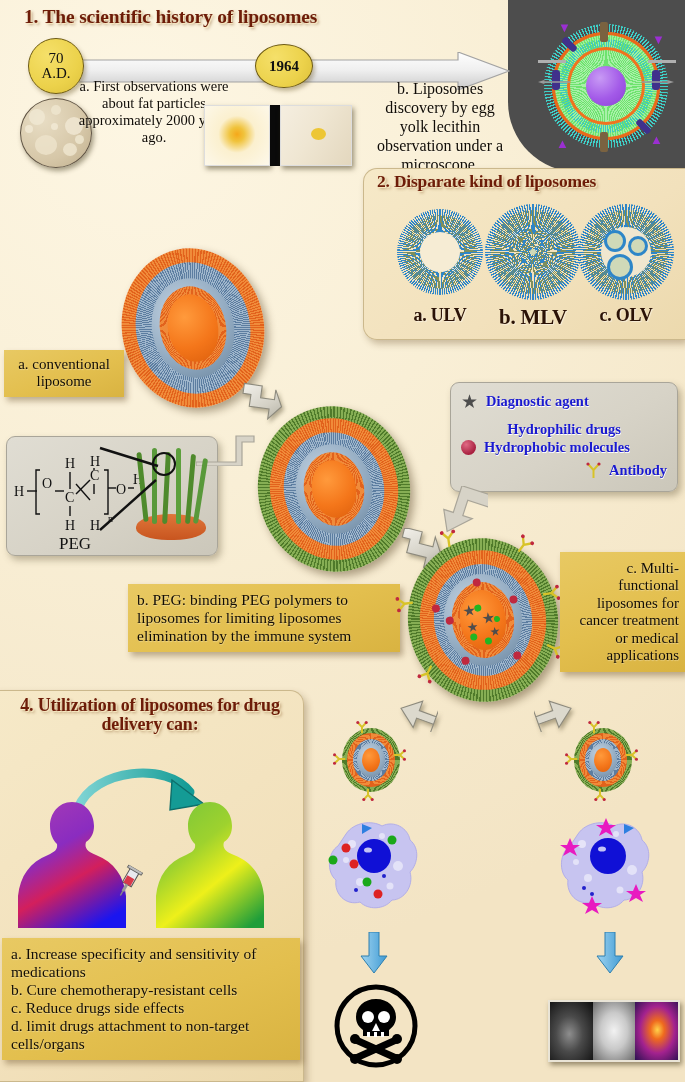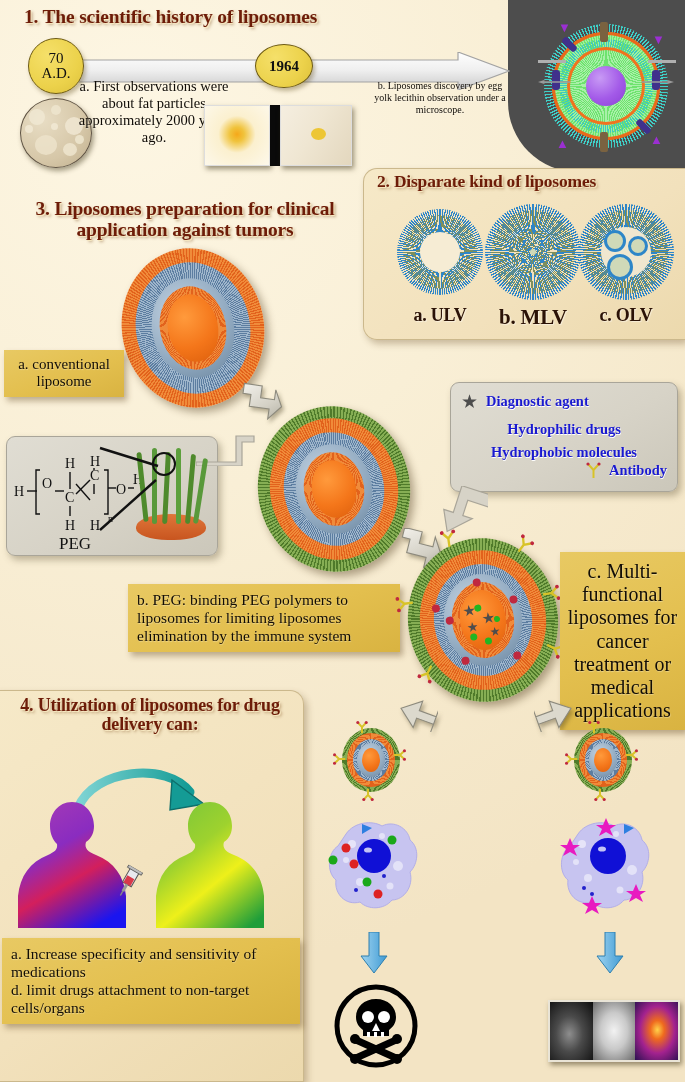--- a/index.html
+++ b/index.html
@@ -171,21 +171,21 @@
   <div class="abs bodytxt" style="left:74px;top:78px;width:160px;font-size:14.5px;text-align:center;">a. First observations were about fat particles approximately 2000 years ago.</div>
 
   <div class="abs medimg" style="left:204px;top:105px;width:66px;height:61px;border:1.5px solid #ddd;
               background:radial-gradient(circle at 50% 48%,#f5a81a 0%,#f0c33c 16%,#fbf0cf 42%,#fdf8ea 100%);"></div>
   <div class="abs" style="left:270px;top:105px;width:10px;height:61px;background:#0a0a0a;"></div>
   <div class="abs medimg" style="left:280px;top:105px;width:72px;height:61px;border:1.5px solid #ddd;
               background:linear-gradient(120deg,#f5eee0 0%,#efe6d2 45%,#e3d7be 100%);">
     <div class="abs" style="left:30px;top:22px;width:15px;height:12px;border-radius:50%;background:#edc634;"></div>
   </div>
 
-  <div class="abs bodytxt" style="left:370px;top:80px;width:140px;font-size:10px;text-align:center;font-family:Liberation Serif, serif;">b. Liposomes discovery by egg yolk lecithin observation under a microscope.</div>
+  <div class="abs bodytxt" style="left:370px;top:80px;width:140px;font-size:16px;text-align:center;font-family:Liberation Serif, serif;">b. Liposomes discovery by egg yolk lecithin observation under a microscope.</div>
 
   <div class="abs panel" style="left:363px;top:168px;width:322px;height:172px;border-right:none;border-top-right-radius:0;border-bottom-right-radius:0;"></div>
 
   <div class="abs heading" style="left:377px;top:172px;width:300px;font-size:17.5px;">2. Disparate kind of liposomes</div>
 
   <div class="abs" style="left:397px;top:209px;width:86px;height:86px;">
     <div class="abs ring-blue-dots" style="inset:0;"></div>
     <div class="abs hatch" style="inset:6px;"></div>
     <div class="abs ring-blue-dots" style="inset:18px;"></div>
     <div class="abs" style="inset:23px;border-radius:50%;background:#f6ecd4;"></div>
@@ -208,21 +208,20 @@
     <div class="abs ring-blue-dots" style="inset:0;"></div>
     <div class="abs hatch" style="inset:6px;"></div>
     <div class="abs ring-blue-dots" style="inset:19px;"></div>
     <div class="abs" style="inset:23px;border-radius:50%;background:#f0e7cf;"></div>
     <div class="abs" style="left:26px;top:26px;width:22px;height:22px;border-radius:50%;border:3px solid #2e86c8;background:#cfd9b8;"></div>
     <div class="abs" style="left:50px;top:32px;width:20px;height:20px;border-radius:50%;border:3px solid #2e86c8;background:#cfd9b8;"></div>
     <div class="abs" style="left:29px;top:50px;width:26px;height:26px;border-radius:50%;border:3px solid #2e86c8;background:#cfd9b8;"></div>
   </div>
   <div class="abs heading" style="left:576px;top:306px;width:100px;text-align:center;font-size:18px;color:#2b1206;text-shadow:1px 1px 1px rgba(255,255,255,.5);">c. OLV</div>
 
-  <div class="abs heading" style="left:10px;top:198px;width:350px;font-size:19.5px;text-align:center;">3. Liposomes preparation for clinical application against tumors</div>
 
   <div class="abs" style="left:122px;top:248px;width:142px;height:160px;transform:rotate(-12deg);">
     <div class="abs orange-hatch" style="inset:0;box-shadow:3px 5px 8px rgba(60,40,10,.4);"></div>
     <div class="abs blue-hatch" style="inset:14px;"></div>
     <div class="abs core-blue" style="inset:30px;"></div>
     <div class="abs orange-hatch" style="inset:38px;"></div>
     <div class="abs core-orange" style="inset:46px;"></div>
   </div>
 
   <div class="abs cap" style="left:4px;top:350px;width:120px;padding:6px 8px;font-size:15px;text-align:center;">a. conventional liposome</div>
@@ -305,21 +304,21 @@
 
   <div class="abs legendbox" style="left:450px;top:382px;width:228px;height:110px;padding:7px 10px;">
     <div class="legrow" style="height:23px;">
       <span style="color:#4d4d4d;font-size:19px;line-height:1;">★</span>
       <span class="legtxt">Diagnostic agent</span>
     </div>
     <div class="legrow" style="height:23px;flex-direction:column;">
       <span style="width:15px;height:15px;border-radius:50%;background:radial-gradient(circle at 35% 30%,#6ee06e,#1f9e1f 70%);display:inline-block;"></span>
       <span class="legtxt">Hydrophilic drugs</span>
     </div>
-    <div class="legrow" style="height:23px;flex-direction:column;">
+    <div class="legrow" style="height:23px;">
       <span style="width:15px;height:15px;border-radius:50%;background:radial-gradient(circle at 35% 30%,#e06a84,#a8203f 70%);display:inline-block;"></span>
       <span class="legtxt">Hydrophobic molecules</span>
     </div>
     <div class="legrow" style="height:23px;justify-content:flex-end;">
       <span style="display:inline-block;width:15px;height:17px;">
         <svg width="15" height="17" viewBox="0 0 15 17">
           <path d="M7.5 16 L7.5 8 M7.5 8 L2 2 M7.5 8 L13 2" stroke="#d8c328" stroke-width="2" fill="none"></path>
           <circle cx="2" cy="2" r="1.6" fill="#c0293f"></circle>
             <circle cx="13" cy="2" r="1.6" fill="#c0293f"></circle>
         </svg>
@@ -406,21 +405,21 @@
     </div>
     <div class="abs" style="left:6px;top:114px;transform:rotate(-145deg);">
       <svg width="16" height="18" viewBox="0 0 15 17">
           <path d="M7.5 16 L7.5 8 M7.5 8 L2 2 M7.5 8 L13 2" stroke="#d8c328" stroke-width="2.2" fill="none"></path>
           <circle cx="2" cy="2" r="1.8" fill="#c0293f"></circle>
           <circle cx="13" cy="2" r="1.8" fill="#c0293f"></circle>
         </svg>
     </div>
   </div>
 
-  <div class="abs cap" style="left:560px;top:552px;width:125px;padding:8px 6px;font-size:20px;text-align:center;">c. Multi-functional liposomes for cancer treatment or medical applications</div>
+  <div class="abs cap" style="left:560px;top:552px;width:125px;padding:8px 6px;font-size:15px;text-align:right;">c. Multi-functional liposomes for cancer treatment or medical applications</div>
 
   <div class="abs arrowimg" style="left:396px;top:694px;width:42px;height:38px;">
     <svg width="42" height="38" viewBox="0 0 42 38">
       <path d="M40 4 L40 16 L22 16 L22 6 L4 20 L22 34 L22 24 L40 24 L40 36 Z" fill="#dcd9cd" stroke="#8d8a7d" stroke-width="1.1" transform="rotate(20 21 20)"></path>
     </svg>
   </div>
   <div class="abs arrowimg" style="left:534px;top:694px;width:42px;height:38px;">
     <svg width="42" height="38" viewBox="0 0 42 38">
       <path d="M2 4 L2 16 L20 16 L20 6 L38 20 L20 34 L20 24 L2 24 L2 36 Z" fill="#dcd9cd" stroke="#8d8a7d" stroke-width="1.1" transform="rotate(-20 21 20)"></path>
     </svg>
@@ -532,20 +531,22 @@
         <stop offset="62%" stop-color="#eef01a"></stop>
             <stop offset="100%" stop-color="#1f9e3a"></stop>
           </linearGradient>
         </defs>
       <path d="M58 2 C 44 2 36 14 36 26 C 36 34 39 40 43 44 C 44 50 40 52 34 55 C 16 62 6 76 4 96 L4 128 L112 128 L112 96 C 110 76 100 62 82 55 C 74 52 70 48 72 42 C 78 38 80 32 80 26 C 80 14 72 2 58 2 Z" fill="url(#wellg)"></path>
     </svg>
   </div>
 
   <div class="abs cap" style="left:2px;top:938px;width:298px;padding:7px 9px;font-size:15.5px;border-bottom-left-radius:0;">
     <div>a. Increase specificity and sensitivity of medications</div>
+    <div>b. Cure chemotherapy-resistant cells</div>
+    <div>c. Reduce drugs side effects</div>
     <div>d. limit drugs attachment to non-target cells/organs</div>
   </div>
 
   <div class="abs" style="left:326px;top:816px;width:96px;height:100px;">
     <svg width="96" height="100" viewBox="0 0 96 100">
       <path d="M20 18 C 28 6 46 4 56 10 C 68 4 82 12 84 24 C 94 32 92 48 84 56 C 88 70 78 84 66 84 C 58 94 42 94 34 86 C 20 90 8 78 10 64 C 0 56 2 36 12 30 Z" fill="#c7c4f0" stroke="#b2aee8" stroke-width="1"></path>
       <circle cx="48" cy="40" r="17" fill="#1010d6"></circle>
       <ellipse cx="42" cy="34" rx="4" ry="2.6" fill="#ffffff" opacity=".75"></ellipse>
       <circle cx="26" cy="28" r="4" fill="#fff" opacity=".55"></circle>
         <circle cx="72" cy="50" r="5" fill="#fff" opacity=".5"></circle>

